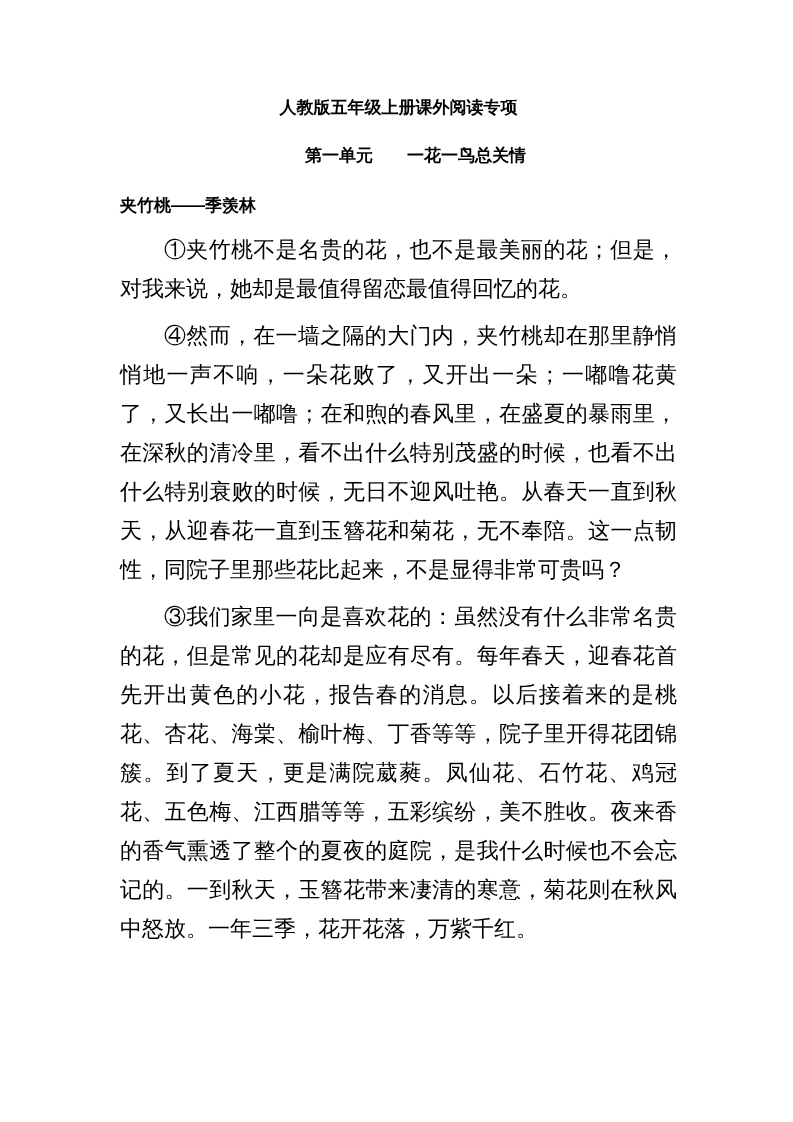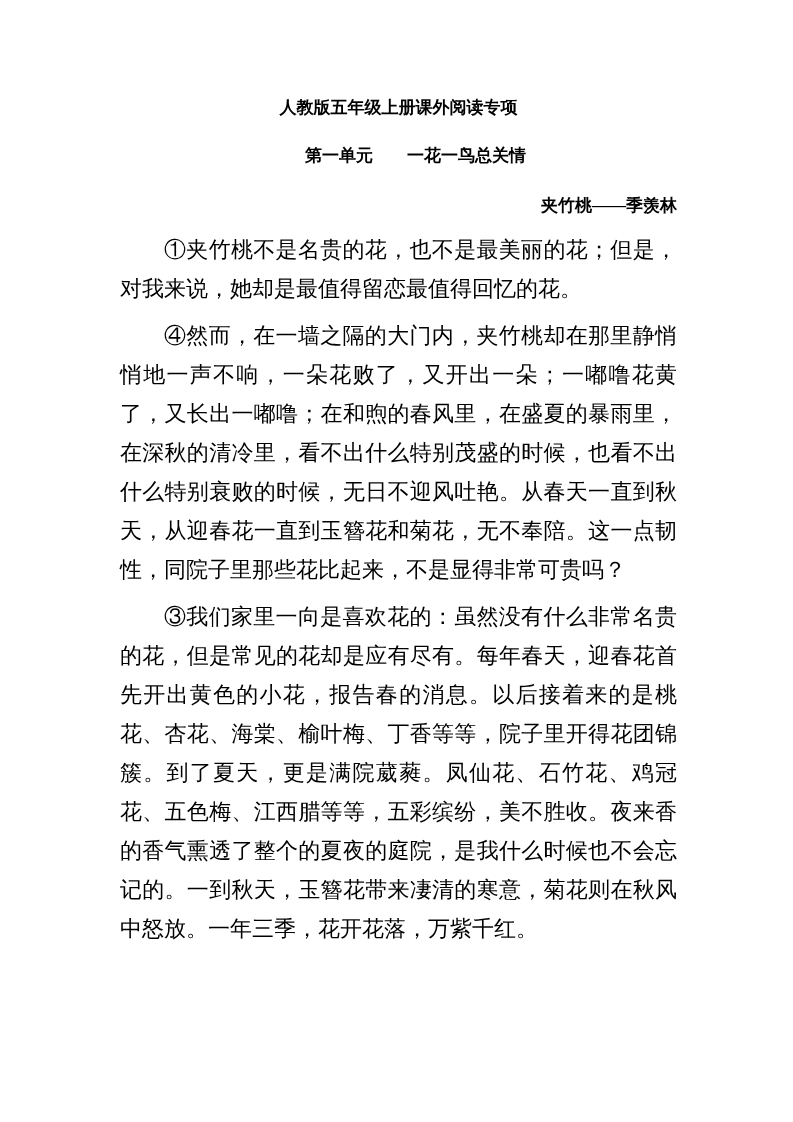--- a/index.html
+++ b/index.html
@@ -12,21 +12,21 @@
     height: 1122px;
     overflow: hidden;
   }
   .page {
     box-sizing: border-box;
     width: 793px;
     height: 902px;
     padding: 96px 116px 40px 120px;
     background: #ffffff;
     color: #000000;
-    font-family: Liberation Serif, serif;
+    font-family: Liberation Sans, sans-serif;
   }
   .doc-title {
     font-size: 17px;
     font-weight: bold;
     text-align: center;
     line-height: 24px;
     margin: 0 0 24px 0;
   }
   .unit-heading {
     font-size: 17px;
@@ -39,21 +39,21 @@
   .instruction {
     font-size: 17px;
     font-weight: normal;
     line-height: 24px;
     margin: 0 0 22px 0;
     text-indent: 2em;
   }
   .article-title {
     font-size: 17px;
     font-weight: bold;
-    text-align: right;
+    text-align: left;
     line-height: 24px;
     margin: 0 0 12px 0;
   }
   p.body-par {
     font-size: 22px;
     line-height: 39px;
     margin: 0 0 8px 0;
     text-indent: 2em;
     text-align: justify;
     text-align-last: left;

